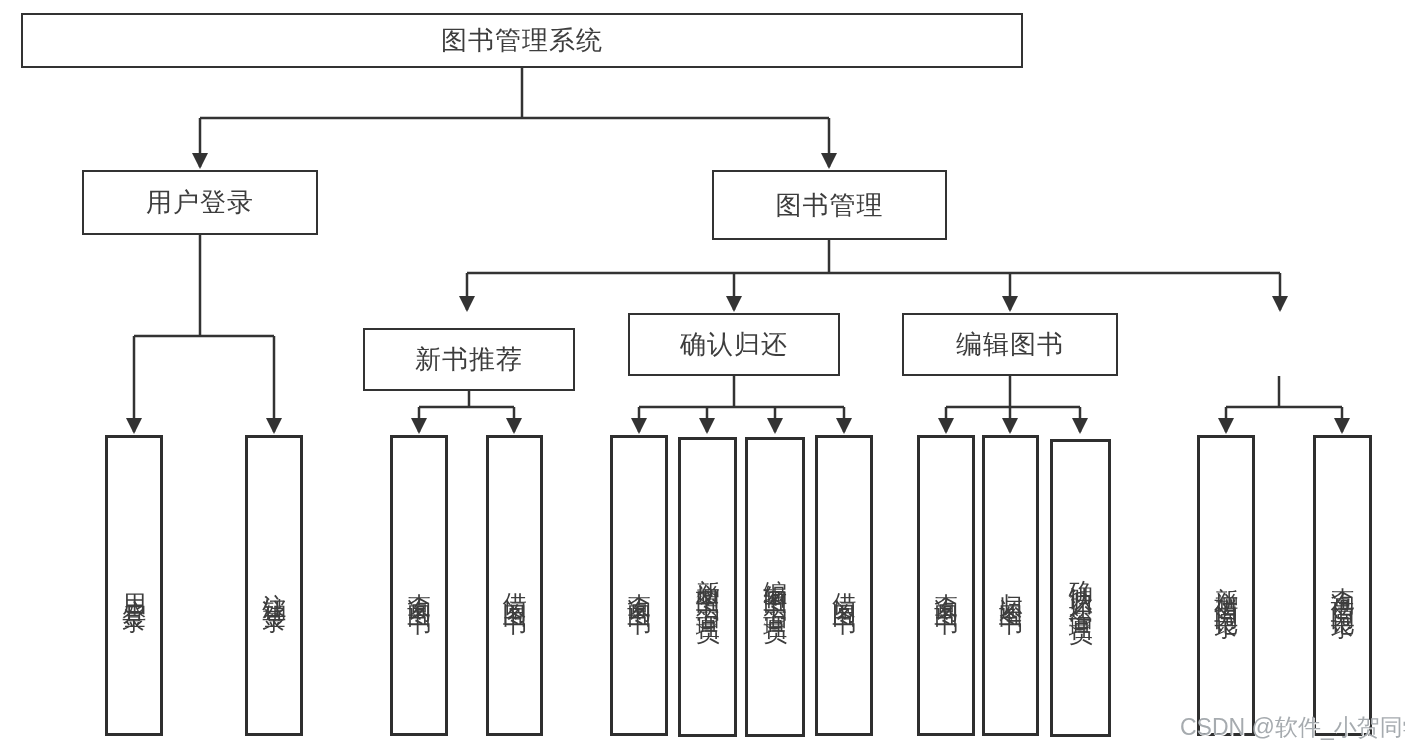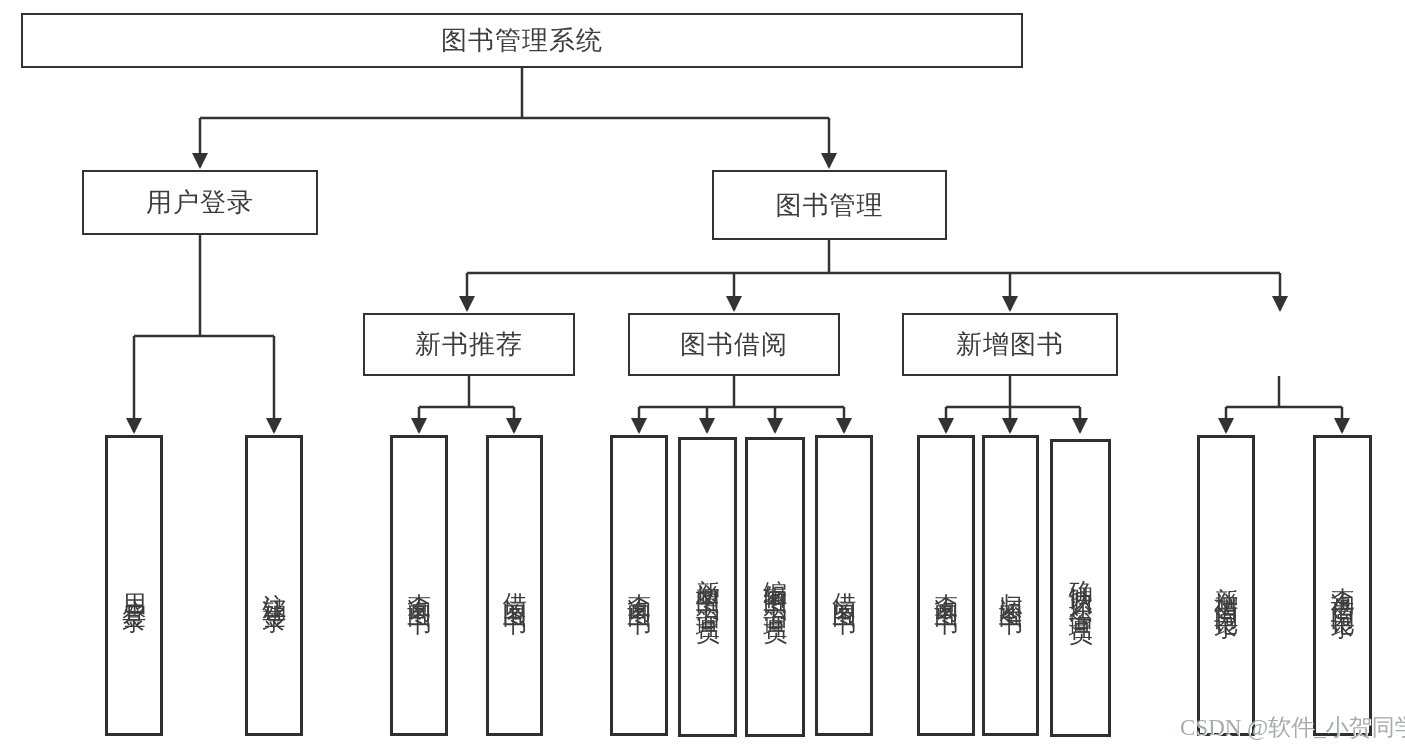--- a/index.html
+++ b/index.html
@@ -1,21 +1,21 @@
 <!DOCTYPE html>
 <html><head>
 <meta charset="utf-8">
 <style>
   html, body { margin: 0; padding: 0; background: #ffffff; }
   .stage {
     position: relative;
     width: 1405px;
     height: 747px;
     background: #ffffff;
-    font-family: Liberation Serif, serif;
+    font-family: Liberation Sans, sans-serif;
     overflow: hidden;
   }
   .connectors {
     position: absolute;
     left: 0; top: 0;
     width: 1405px; height: 747px;
   }
   .connectors line { stroke: #333333; stroke-width: 2.5px; }
   .node {
     position: absolute;
@@ -117,23 +117,23 @@
       <line x1="1226" y1="407" x2="1226" y2="432" marker-end="url(#arrow)"></line>
       <line x1="1342" y1="407" x2="1342" y2="432" marker-end="url(#arrow)"></line>
     </g>
   </svg>
 
   <div class="node hbox root" style="left:21px; top:13px; width:1002px; height:55px;">图书管理系统</div>
 
   <div class="node hbox" style="left:82px; top:170px; width:236px; height:65px;">用户登录</div>
   <div class="node hbox" style="left:712px; top:170px; width:235px; height:70px;">图书管理</div>
 
-  <div class="node hbox" style="left:363px; top:313px; width:212px; height:63px;">新书推荐</div>
-  <div class="node hbox" style="left:628px; top:313px; width:212px; height:63px;">图书借阅</div>
-  <div class="node hbox" style="left:902px; top:313px; width:216px; height:63px;">新增图书</div>
+  <div class="node hbox" style="left:363px; top:328px; width:212px; height:63px;">新书推荐</div>
+  <div class="node hbox" style="left:628px; top:313px; width:212px; height:63px;">确认归还</div>
+  <div class="node hbox" style="left:902px; top:313px; width:216px; height:63px;">编辑图书</div>
 
   <div class="node vbox" style="left:105px; top:435px; width:58px; height:301px;">用户登录</div>
   <div class="node vbox" style="left:245px; top:435px; width:58px; height:301px;">注销登录</div>
 
   <div class="node vbox" style="left:390px; top:435px; width:58px; height:301px;">查询图书</div>
   <div class="node vbox" style="left:486px; top:435px; width:57px; height:301px;">借阅图书</div>
 
   <div class="node vbox" style="left:610px; top:435px; width:58px; height:301px;">查询图书</div>
   <div class="node vbox" style="left:678px; top:437px; width:59px; height:300px;">新增图书（管理员）</div>
   <div class="node vbox" style="left:745px; top:437px; width:60px; height:300px;">编辑图书（管理员）</div>

